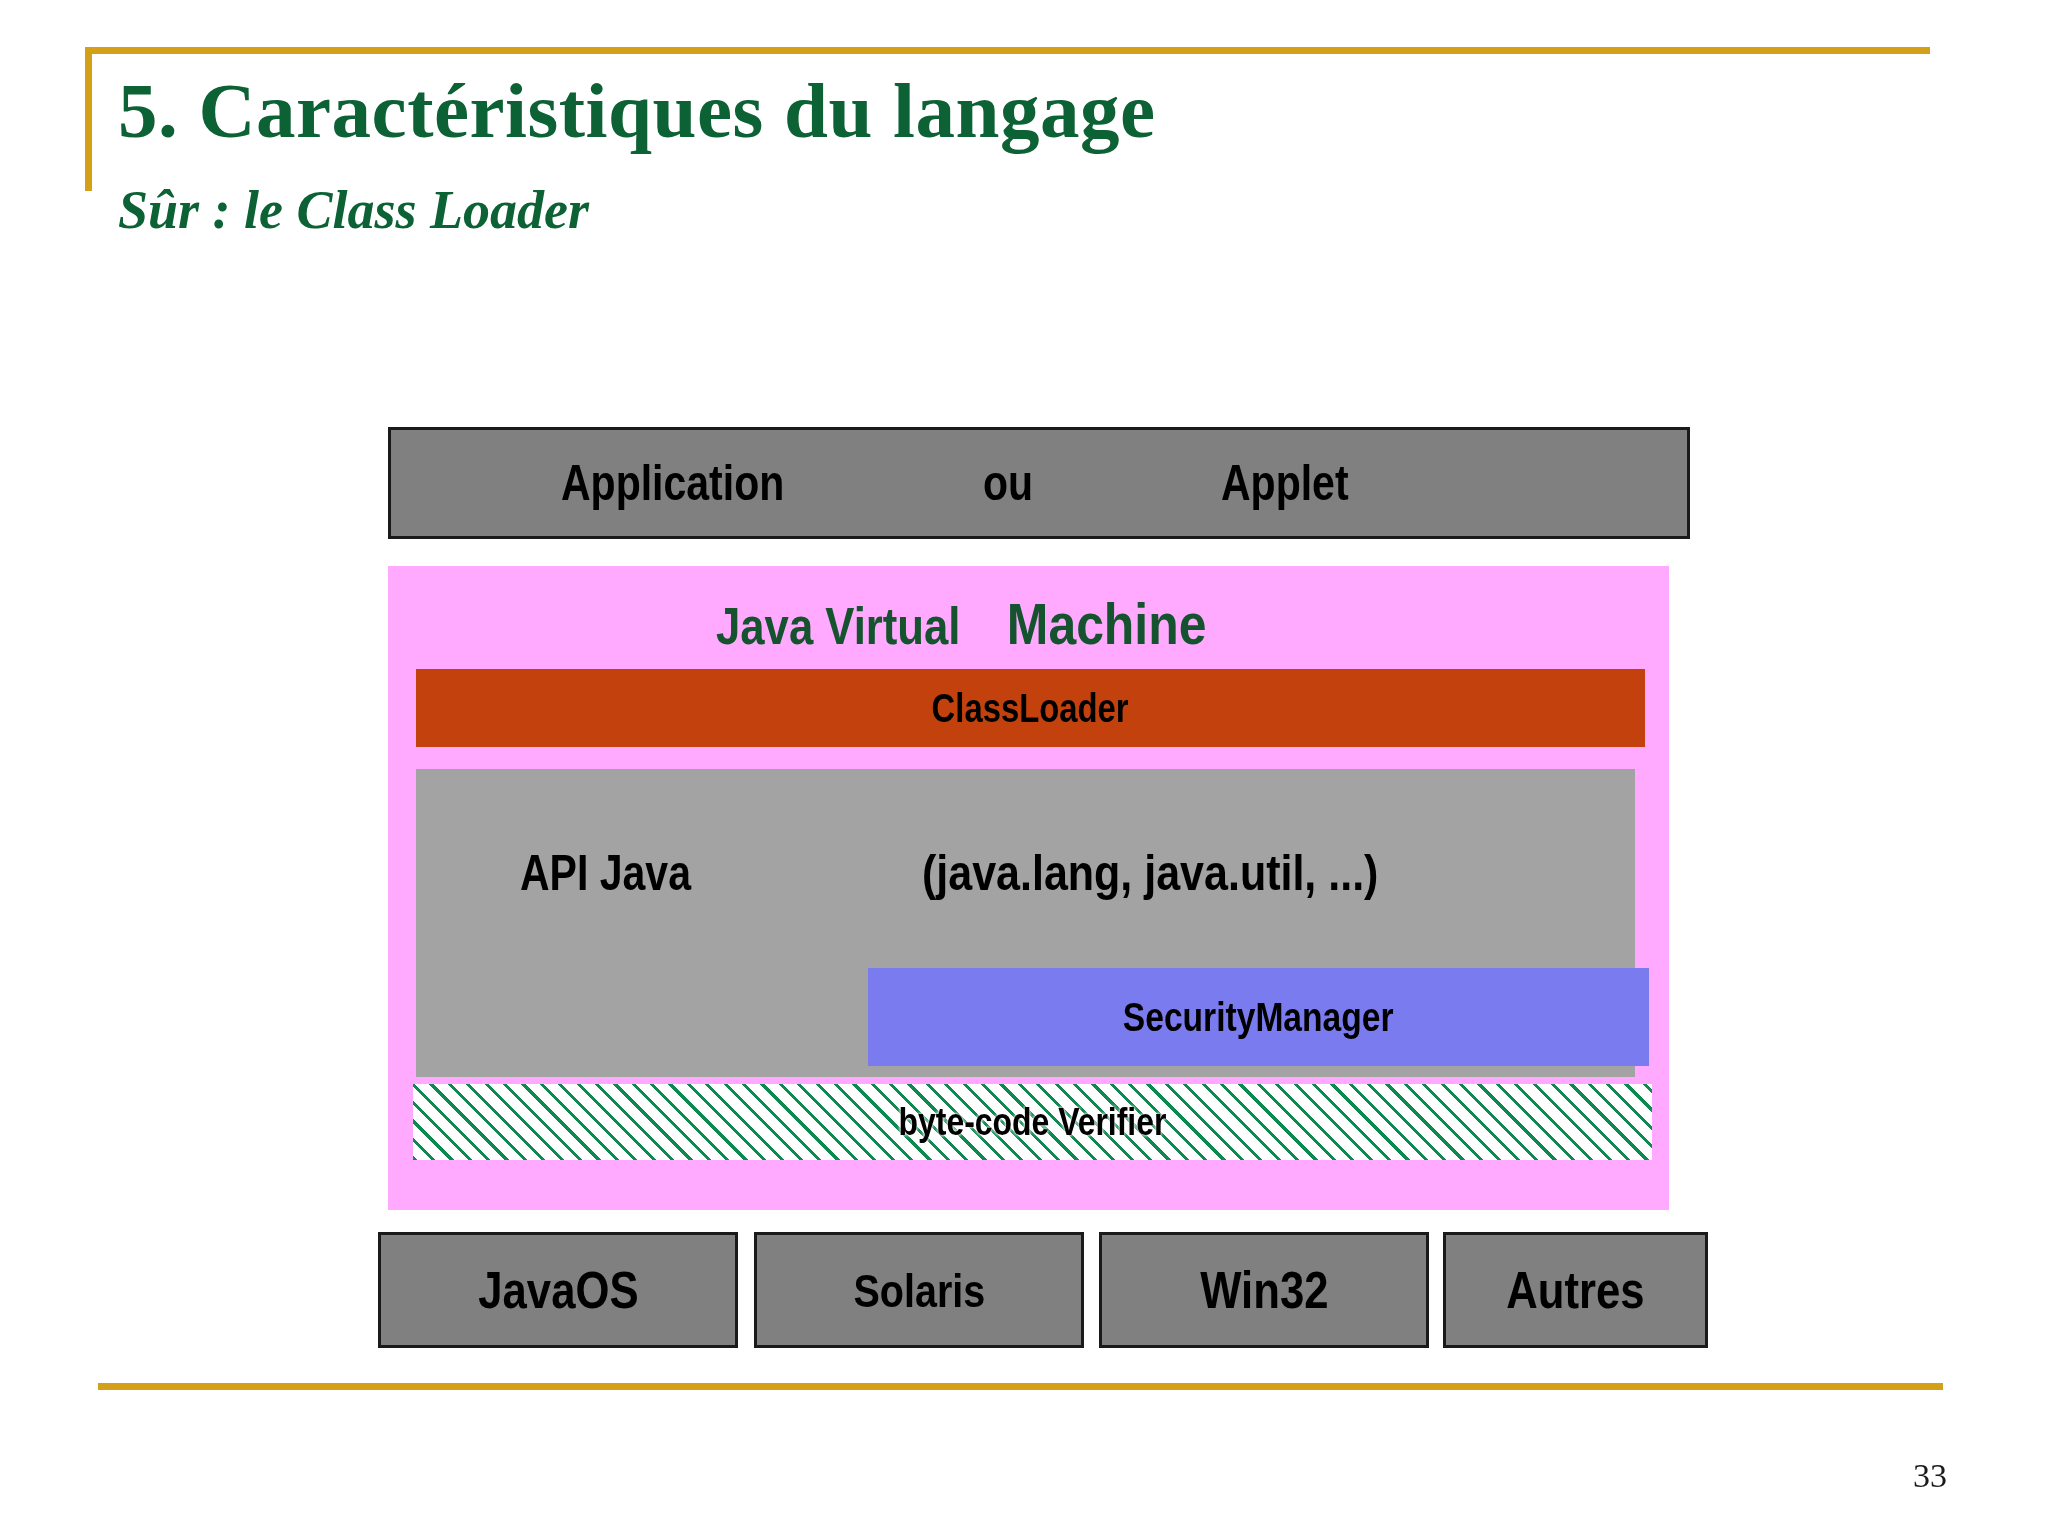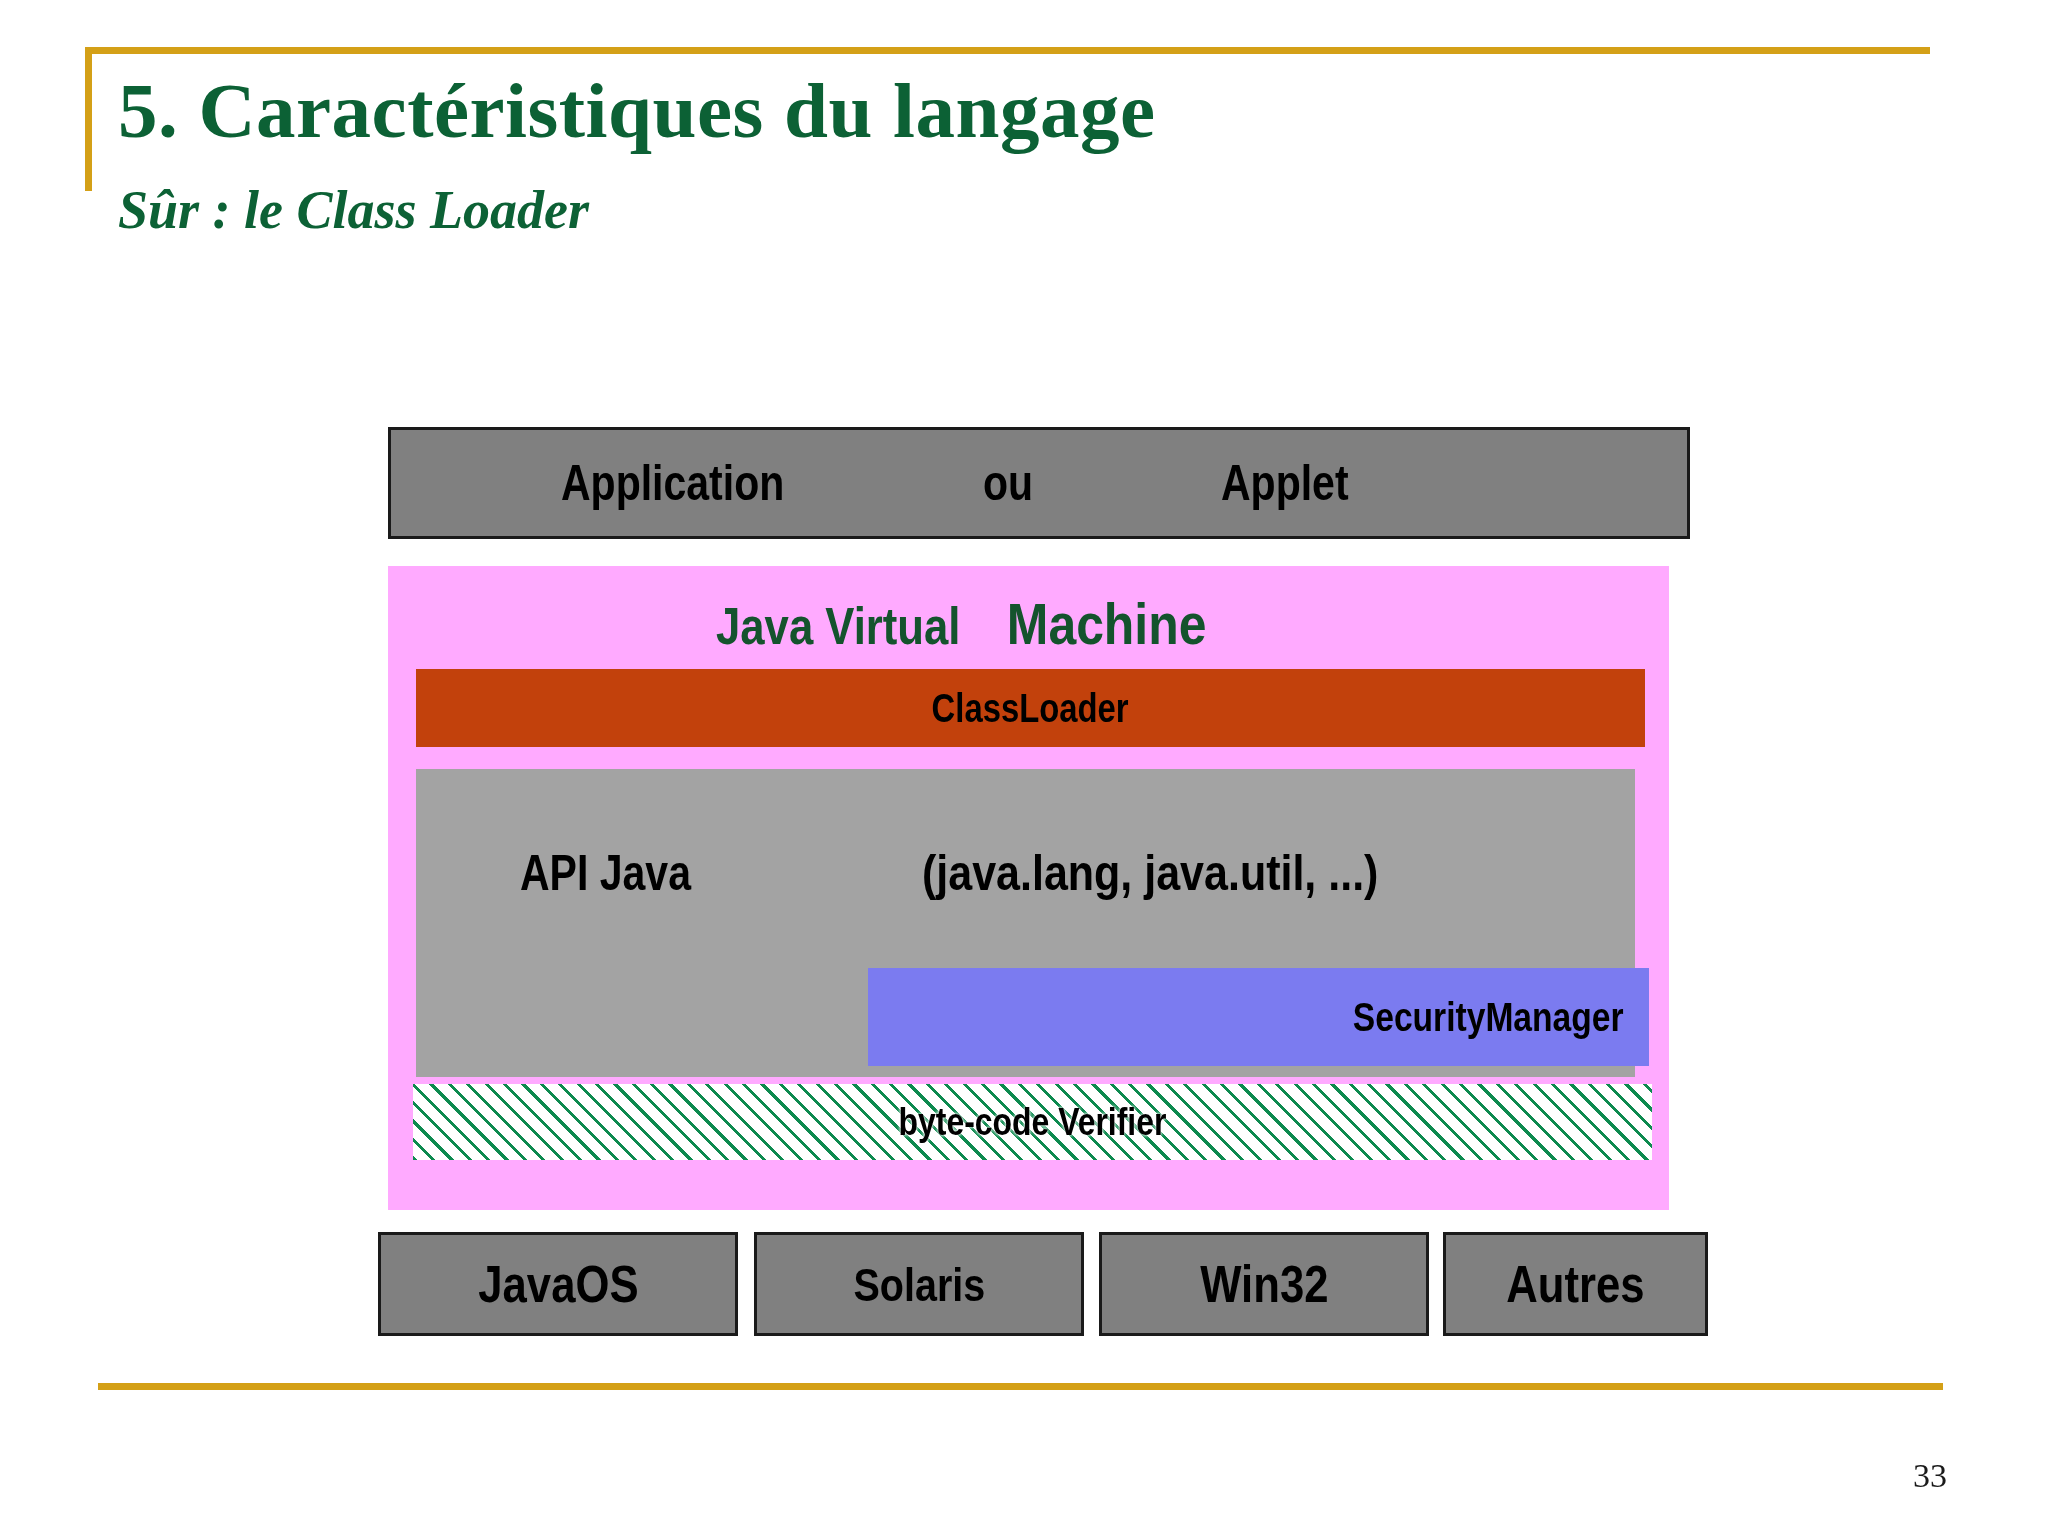--- a/index.html
+++ b/index.html
@@ -189,21 +189,21 @@
     font-weight: bold;
   }
 
   
   .secmgr {
     left: 868px;
     top: 924px;
     width: 781px;
     height: 98px;
     background: #7b7bf0;
-    justify-content: flex-end;
+    justify-content: center;
   }
   .secmgr span {
     font-size: 40px;
     transform: scaleX(0.84);
     white-space: nowrap;
   }
 
   
   .verifier {
     left: 413px;
@@ -226,21 +226,21 @@
     white-space: nowrap;
     text-shadow: 0 0 4px #ffffff, 0 0 4px #ffffff;
   }
 
   
   .os-box {
     background: #808080;
     border: 3px solid #1a1a1a;
     justify-content: center;
     top: 1188px;
-    height: 104px;
+    height: 116px;
   }
   .os-box span {
     white-space: nowrap;
     transform: scaleX(0.84);
   }
   .os-javaos  { left: 378px;  width: 360px; }
   .os-javaos span  { font-size: 52px; }
   .os-solaris { left: 754px;  width: 330px; }
   .os-solaris span { font-size: 47px; }
   .os-win32   { left: 1099px; width: 330px; }

